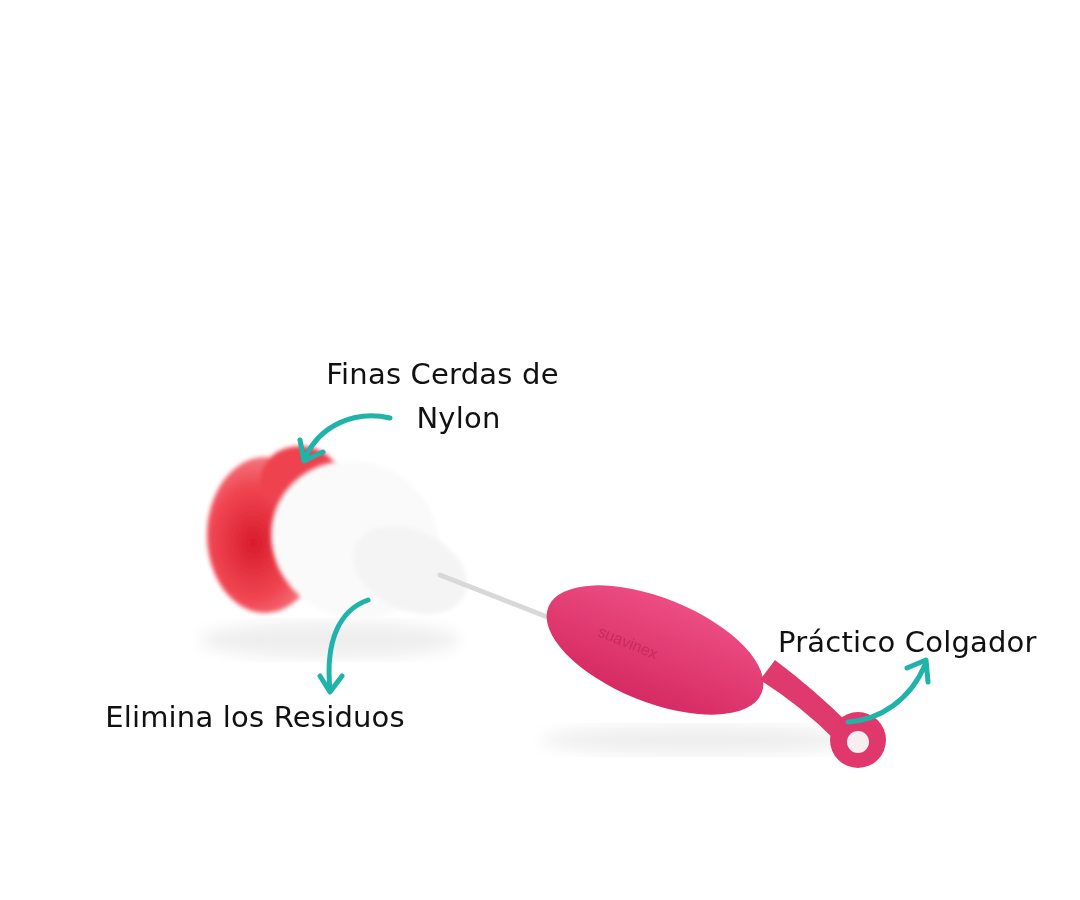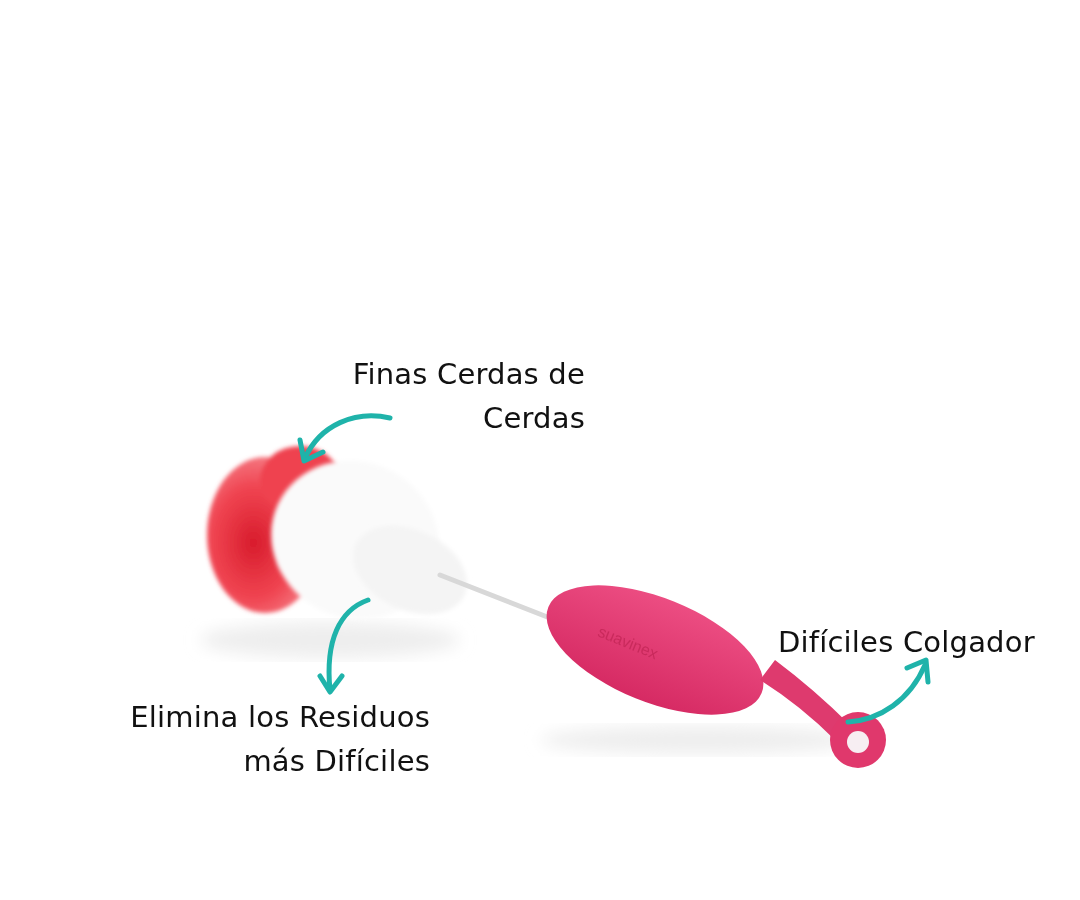--- a/index.html
+++ b/index.html
@@ -1,17 +1,17 @@
 <!DOCTYPE html>
 <html><head>
   <meta charset="utf-8">
   <style>
     html,body{margin:0;padding:0;background:#fff;}
     body{width:1080px;height:900px;position:relative;overflow:hidden;font-family:"DejaVu Sans","Liberation Sans",sans-serif;}
-    .label{position:absolute;color:#111;font-size:29px;line-height:44px;text-align:right;white-space:nowrap;letter-spacing:0.2px;}
+    .label{position:absolute;color:#111;font-size:29px;line-height:44px;text-align:center;white-space:nowrap;letter-spacing:0.2px;}
     svg.product{position:absolute;left:0;top:0;}
   </style>
 </head>
 <body>
 
 <svg class="product" width="1080" height="900" viewBox="0 0 1080 900">
   <defs>
     <radialGradient id="spongeG" cx="0.4" cy="0.55" r="0.6">
       <stop offset="0" stop-color="#d81c2c"></stop>
       <stop offset="0.6" stop-color="#f04552"></stop>
@@ -57,23 +57,22 @@
     <path d="M300 440 L304 461 L323 452"></path>
     <path d="M368 600 C340 610 325 640 330 690"></path>
     <path d="M320 676 L330 692 L342 676"></path>
     <path d="M848 722 C880 720 910 700 925 665"></path>
     <path d="M907 668 L926 660 L928 682"></path>
   </g>
 </svg>
 
 <div class="label" style="left:300px;top:352px;width:285px;">
   <div>Finas Cerdas de</div>
-  <div style="margin-left:32px;">Cerdas</div>
+  <div style="margin-left:32px;">Nylon</div>
 </div>
 
 <div class="label" style="left:80px;top:695px;width:350px;">
   <div>Elimina los Residuos</div>
-  <div>más Difíciles</div>
 </div>
 
 <div class="label" style="left:778px;top:620px;width:300px;text-align:left;">
-  <div>Difíciles Colgador</div>
+  <div>Práctico Colgador</div>
 </div>
 
 </body></html>

